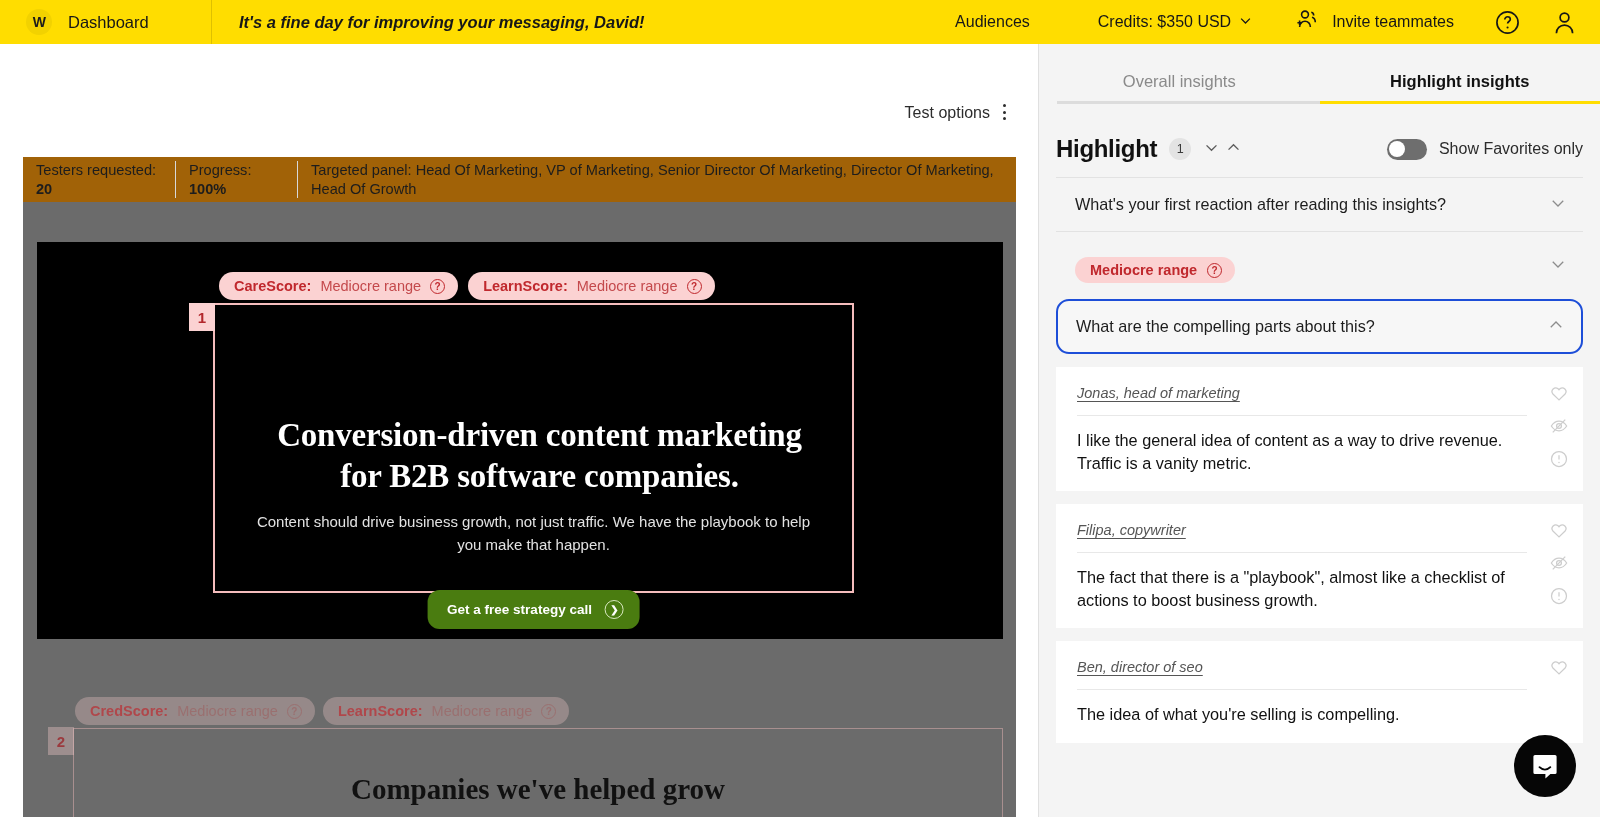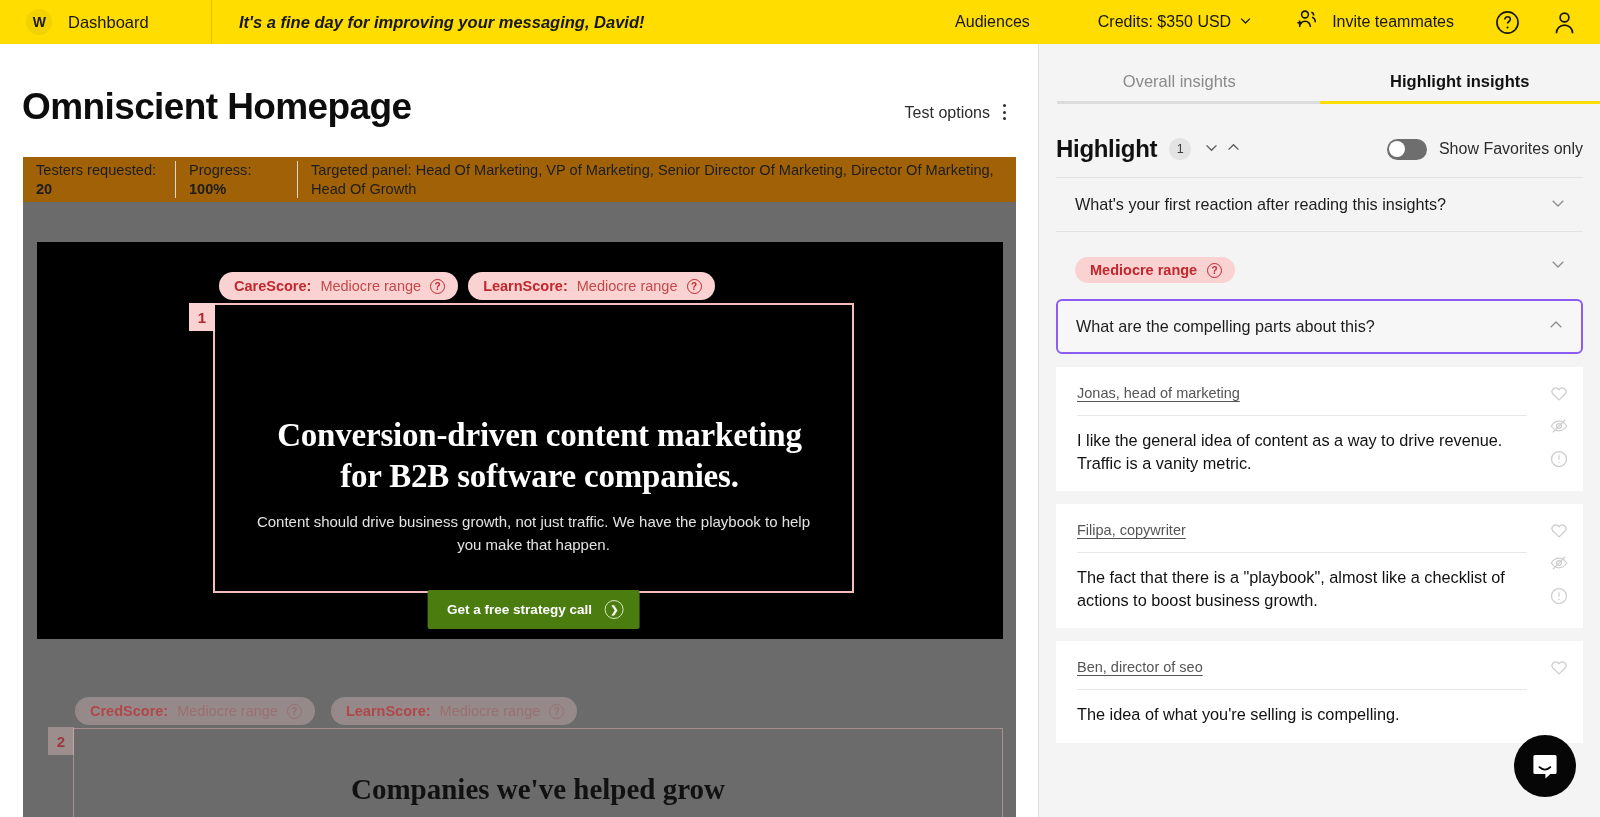--- a/index.html
+++ b/index.html
@@ -145,37 +145,37 @@
   }
   .hero-sub {
     position: absolute; left: 50%; transform: translateX(-50%);
     top: 205px; width: 560px; text-align: center;
     color: #e2e2e2; font-size: 15px; line-height: 1.55;
   }
   .hero-cta {
     position: absolute; left: 50%; transform: translateX(-50%);
     top: 285px;
     background: #4a7c10; color: #ffffff;
-    border: none; border-radius: 2px;
+    border: none; border-radius: 12px;
     padding: 10px 16px 10px 20px;
     font-size: 13.5px; font-weight: 700;
     display: flex; align-items: center; gap: 13px;
     font-family: "Liberation Sans", sans-serif;
     cursor: pointer;
   }
   .cta-arrow {
     width: 19px; height: 19px; border-radius: 50%;
     border: 1.3px solid #d8e8c0; color: #ffffff;
     font-size: 10px; line-height: 17px; text-align: center;
   }
 
   
   .badge-row-2 {
     position: absolute; left: 52px; top: 495px;
-    display: flex; gap: 16px; z-index: 4;
+    display: flex; gap: 8px; z-index: 4;
   }
   .pill.dim { background: rgba(251,210,210,.30); }
   .pill.dim b { color: #b0474b; }
   .pill.dim span.val { color: #9a7070; }
   .pill.dim .qmark { border-color: #9a7070; color: #9a7070; }
 
   .sec2 {
     position: absolute; left: 50px; top: 526px;
     width: 930px; height: 250px;
     background: #6b6b6b;
@@ -239,22 +239,22 @@
   .qlist { position: absolute; top: 133px; left: 17px; right: 17px; bottom: 0; }
   .qrow {
     position: relative;
     background: #f4f4f4;
     border-top: 1px solid #e2e2e2;
     padding: 16px 44px 16px 19px;
     cursor: pointer;
   }
   .qrow .qtext { font-size: 16.2px; color: #1d1d1d; line-height: 1.3; }
   .qrow.active {
-    border: 2px solid #8b5cf6;
-    border-radius: 6px;
+    border: 2px solid #1d4ed8;
+    border-radius: 13px;
     padding: 15px 43px 15px 18px;
     background: #f7f7f7;
   }
   .chev {
     position: absolute; right: 16px; top: 50%;
     transform: translateY(-50%);
     color: #8c8c8c;
   }
   .qpill-wrap { margin-top: 9px; }
   .qpill {
@@ -269,21 +269,21 @@
   .card {
     position: relative;
     background: #ffffff;
     margin-bottom: 13px;
     padding: 17px 56px 17px 21px;
     min-height: 86px;
   }
   .card-author {
     font-size: 14.5px; color: #555555;
     text-decoration: underline; text-underline-offset: 3px;
-    display: inline-block; cursor: pointer;
+    display: inline-block; cursor: pointer; font-style: italic;
   }
   .card-div { height: 1px; background: #e8e8e8; margin: 13px 0 13px 0; }
   .card-body { font-size: 16.3px; color: #111111; line-height: 1.38; }
   .card-actions {
     position: absolute; right: 14px; top: 16px;
     display: flex; flex-direction: column; gap: 13px;
     align-items: center;
   }
   .act { width: 20px; height: 20px; color: #c9c9c9; cursor: pointer; display:block; }
 
@@ -343,21 +343,20 @@
       <svg width="27" height="27" viewBox="0 0 24 24" fill="none" stroke="#171717" stroke-width="1.5">
         <circle cx="12" cy="7.6" r="3.9"></circle>
         <path d="M4.8 21.5c0-4.1 3.2-7.2 7.2-7.2s7.2 3.1 7.2 7.2"></path>
       </svg>
     </div>
   </div>
 </div>
 
 <div class="main">
 
-  <div class="page-title">Omniscient Homepage</div>
   <div class="test-options">Test options</div>
   <div class="kebab">
       <i></i>
       <i></i>
       <i></i>
     </div>
 
   <div class="metastrip">
     <div class="ms-cell ms-c1">
       <span>Testers requested:</span>

